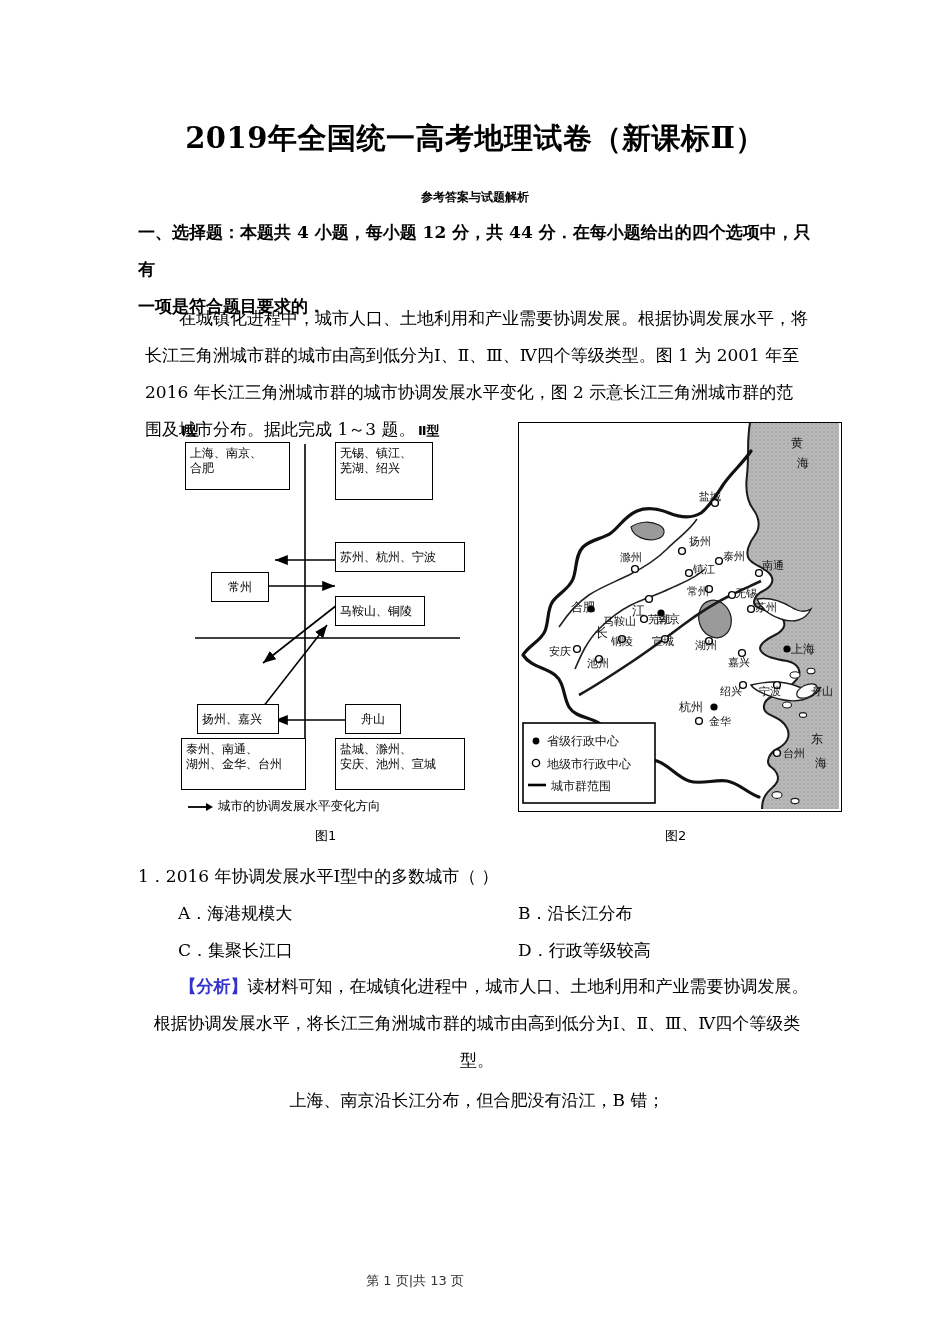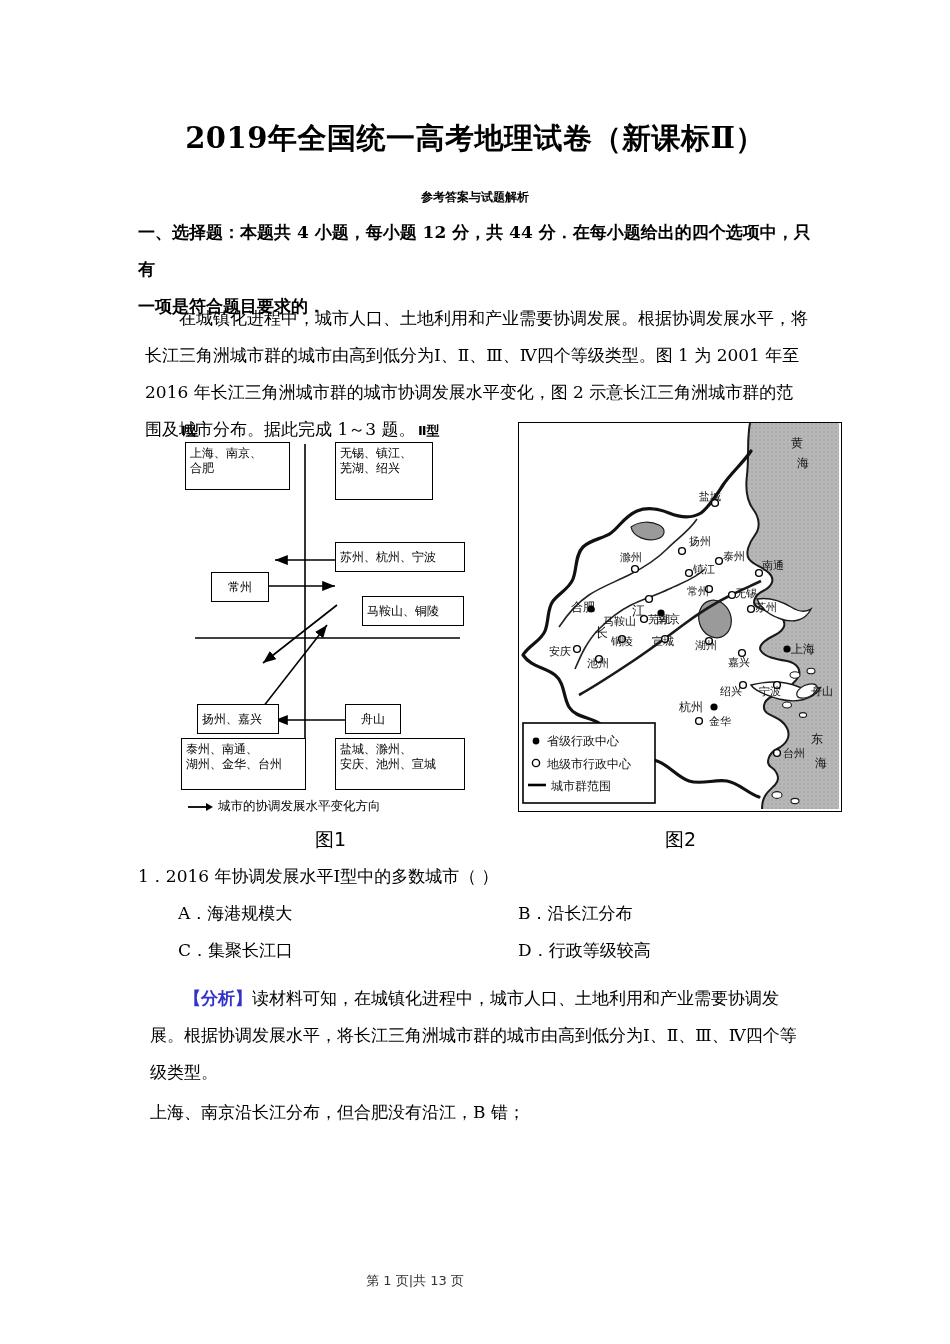--- a/index.html
+++ b/index.html
@@ -42,21 +42,21 @@
   .intro p { margin:7px; text-indent:2em; }
 
   .q1 { top:858px; }
   .q1 .qline { margin:0; }
   .opts { position:absolute; left:138px; top:895px; width:678px; font-size:17px; line-height:37px; }
   .opts .row { display:flex;margin-left:40px; }
   .opts .row .c1 { width:340px; }
 
   .analysis { top:968px; }
   .answer   { top:1082px; }
-  .analysis p, .answer p { margin:12px; }
+  .analysis p, .answer p { margin:0;text-align:center; }
   .tag { color:#3333cc; font-weight:bold; }
 
   .indent1 { text-indent:2em; }
 
   .footer {
     position:absolute; left:0; top:1248px; width:830px;
     text-align:center;
     font-size:13px;
     font-family:"DejaVu Sans", sans-serif;
     color:#333;
@@ -92,21 +92,21 @@
   .legend-arrow {
     position:absolute;
     font-family:"DejaVu Sans", sans-serif;
     font-size:12.5px;
     white-space:nowrap;
     z-index:3;
   }
   .figcap {
     position:absolute;
     font-family:"DejaVu Sans", sans-serif;
-    font-size:19px;
+    font-size:13px;
   }
 
   
   .fig2 {
     position:absolute; left:518px; top:2px;
     width:322px; height:388px;
     border:1.6px solid #000;
     background:#fff;
     overflow:hidden;
   }
@@ -167,21 +167,21 @@
       <div class="box" style="left:10px; top:22px; width:105px; height:48px;">上海、南京、
 合肥</div>
 
       <div class="box" style="left:160px; top:22px; width:98px; height:58px;">无锡、镇江、
 芜湖、绍兴</div>
 
       <div class="box" style="left:160px; top:122px; width:130px; height:30px; line-height:22px;">苏州、杭州、宁波</div>
 
       <div class="box" style="left:36px; top:152px; width:58px; height:30px; line-height:22px; text-align:center;">常州</div>
 
-      <div class="box" style="left:160px; top:176px; width:102px; height:30px; line-height:22px;margin-left:27px;">马鞍山、铜陵</div>
+      <div class="box" style="left:160px; top:176px; width:90px; height:30px; line-height:22px;">马鞍山、铜陵</div>
 
       <div class="box" style="left:22px; top:284px; width:82px; height:30px; line-height:22px;">扬州、嘉兴</div>
 
       <div class="box" style="left:170px; top:284px; width:56px; height:30px; line-height:22px; text-align:center;">舟山</div>
 
       <div class="box" style="left:6px; top:320px; width:125px; height:52px; top:318px;">泰州、南通、
 湖州、金华、台州</div>
 
       <div class="box" style="left:160px; top:318px; width:130px; height:52px;">盐城、滁州、
 安庆、池州、宣城</div>

